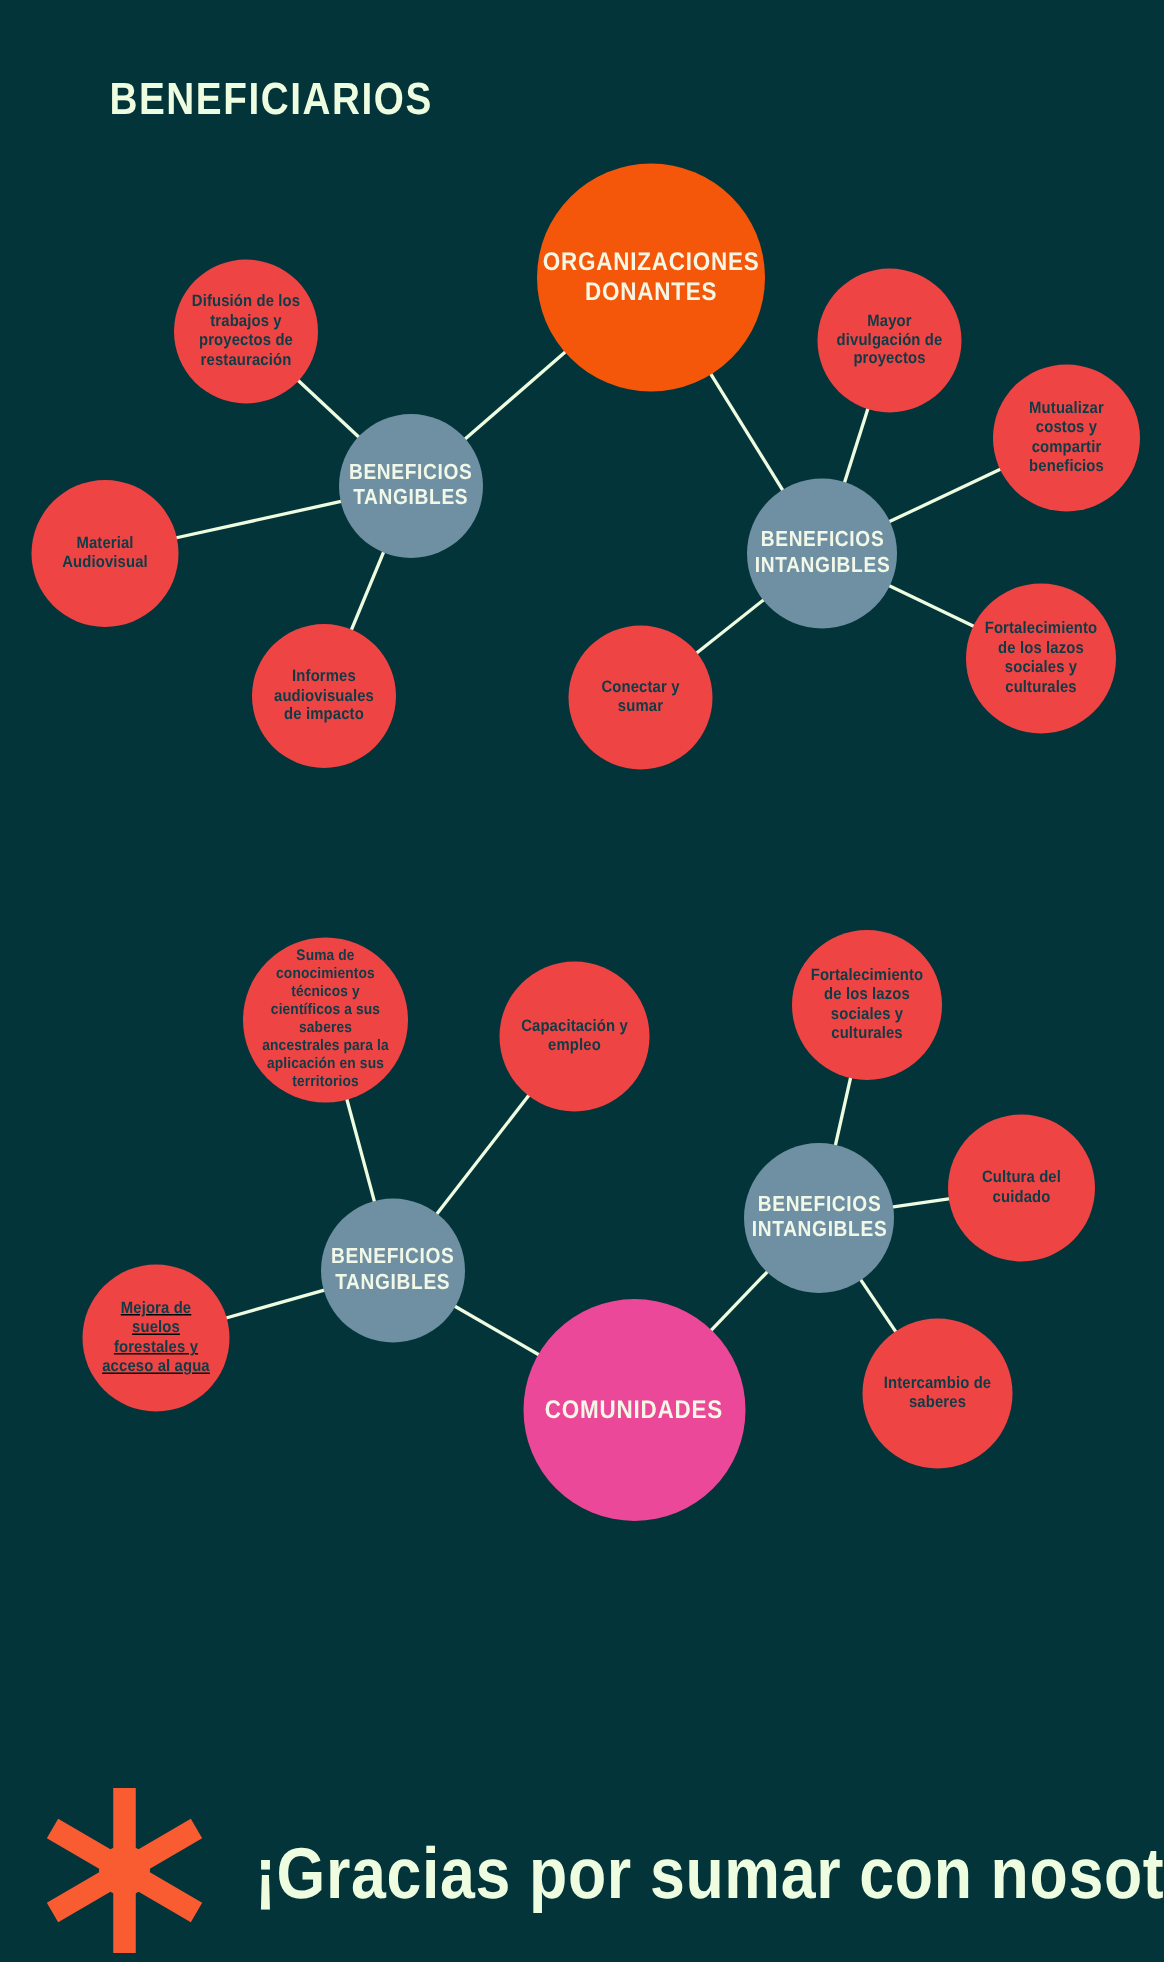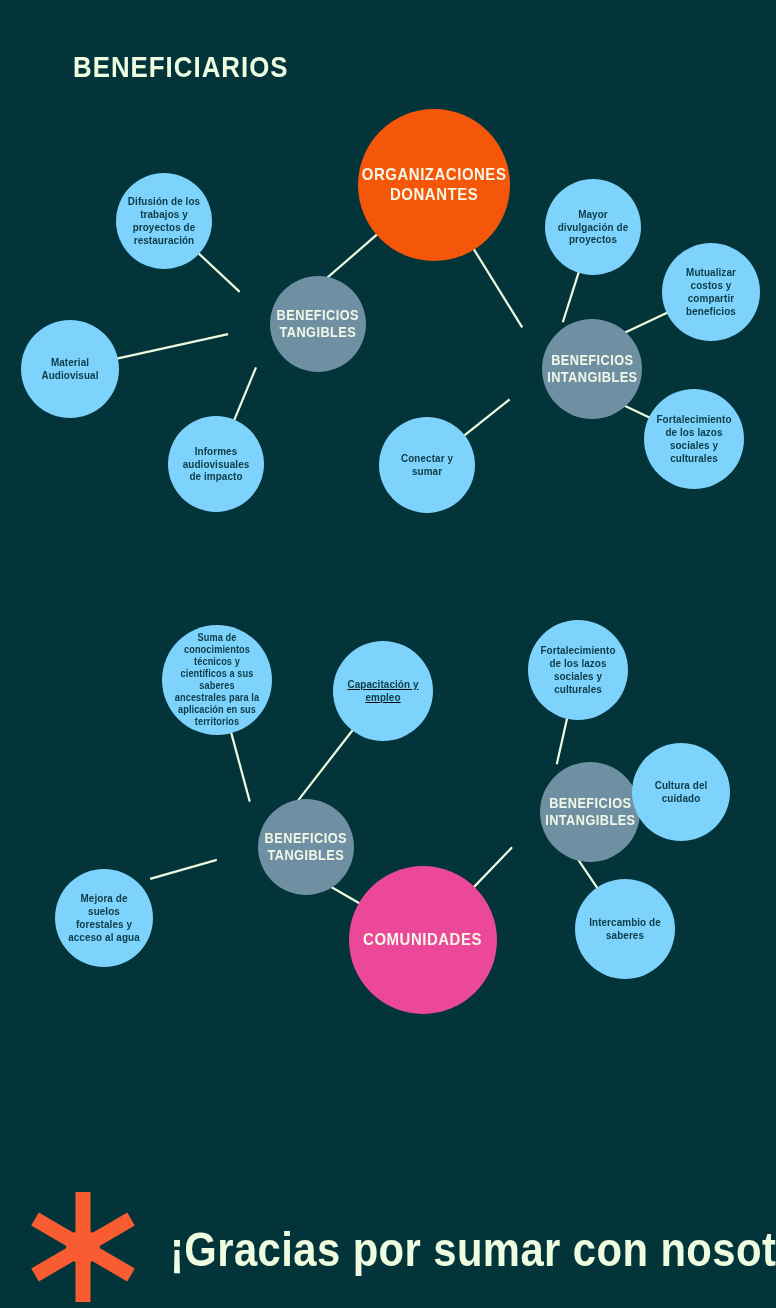--- a/index.html
+++ b/index.html
@@ -27,27 +27,27 @@
     display:flex;align-items:center;justify-content:center;
     text-align:center;box-sizing:border-box;}
   .node .lbl{display:block;line-height:1.18;padding:0 6px;}
 
   .n-root{background:#f4570a;}
   .n-root .lbl{
     color:#f4f7e6;font-weight:bold;
     font-family:"Liberation Sans Narrow","Liberation Sans",sans-serif;
     font-size:17px;letter-spacing:.6px;transform:scaleX(.88);
   }
-  .n-hub{background:#6e90a2;margin-left:44px;}
+  .n-hub{background:#6e90a2;}
   .n-hub .lbl{
     color:#f2f8e8;font-weight:bold;
     font-family:"Liberation Sans Narrow","Liberation Sans",sans-serif;
     font-size:14.5px;letter-spacing:.5px;transform:scaleX(.88);
   }
-  .n-leaf{background:#7dd3fc;}
+  .n-leaf{background:#ef4444;}
   .n-leaf .lbl{
     color:#0d3b46;font-weight:bold;
     font-family:"Liberation Sans Narrow","Liberation Sans",sans-serif;
     font-size:11px;letter-spacing:.1px;transform:scaleX(.9);
   }
   .n-leaf.sm .lbl{font-size:10.2px;}
 
   .footer{position:absolute;left:0;bottom:0;width:776px;height:128px;}
   .star{position:absolute;left:28px;top:1192px;width:110px;height:110px;}
   .thanks{
@@ -118,24 +118,24 @@
       </div>
       <div class="node n-root" style="left: 349px; top: 866px; width: 148px; height: 148px; background: #ec4899;">
         <span class="lbl">COMUNIDADES</span>
       </div>
       <div class="node n-hub" style="left: 214px; top: 799px; width: 96px; height: 96px; background: rgb(110, 144, 162);">
         <span class="lbl">BENEFICIOS TANGIBLES</span>
       </div>
       <div class="node n-leaf sm" style="left: 162px; top: 625px; width: 110px; height: 110px;">
         <span class="lbl">Suma de conocimientos técnicos y científicos a sus saberes ancestrales para la aplicación en sus territorios</span>
       </div>
-      <div class="node n-leaf" style="left: 333px; top: 641px; width: 100px; height: 100px; text-decoration: underline;">
+      <div class="node n-leaf" style="left: 333px; top: 641px; width: 100px; height: 100px;">
         <span class="lbl">Capacitación y empleo</span>
       </div>
-      <div class="node n-leaf" style="left: 55px; top: 869px; width: 98px; height: 98px;">
+      <div class="node n-leaf" style="left: 55px; top: 843px; width: 98px; height: 98px; text-decoration: underline;">
         <span class="lbl">Mejora de suelos forestales y acceso al agua</span>
       </div>
       <div class="node n-hub" style="left: 496px; top: 762px; width: 100px; height: 100px; background: rgb(110, 144, 162);">
         <span class="lbl">BENEFICIOS INTANGIBLES</span>
       </div>
       <div class="node n-leaf" style="left: 528px; top: 620px; width: 100px; height: 100px;">
         <span class="lbl">Fortalecimiento de los lazos sociales y culturales</span>
       </div>
       <div class="node n-leaf" style="left: 632px; top: 743px; width: 98px; height: 98px; justify-content: flex-end;">
         <span class="lbl">Cultura del cuidado</span>

